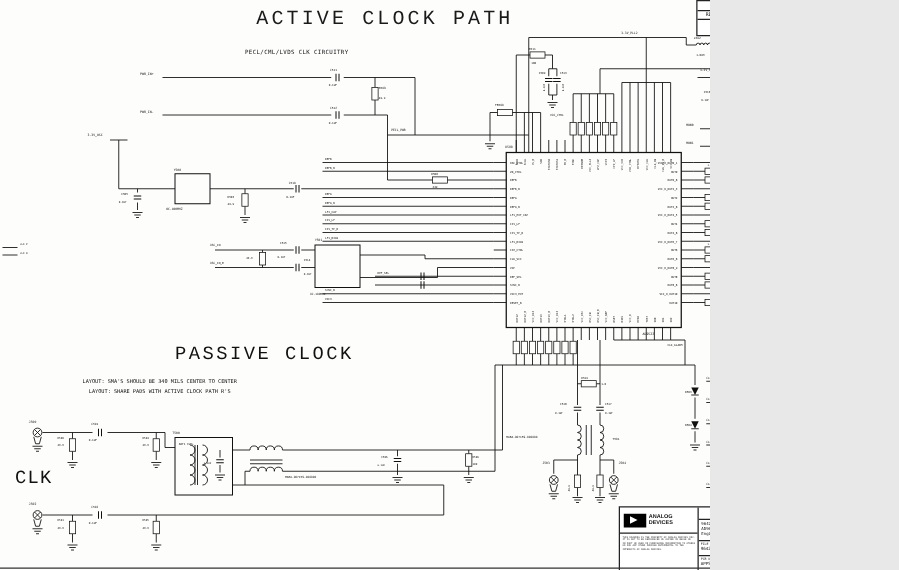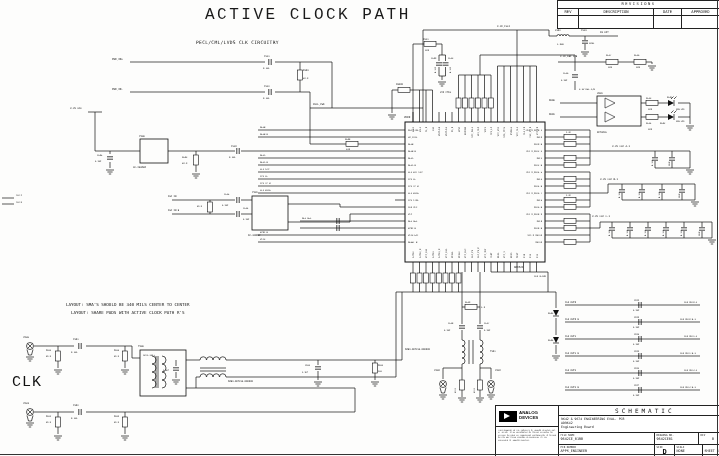--- a/index.html
+++ b/index.html
@@ -1,16 +1,16 @@
 <!DOCTYPE html>
 <html><head>
 <meta charset="utf-8">
 <style>
   html,body{margin:0;padding:0;background:#e8e8e8;}
-  #page{position:relative;width:719px;height:456px;background:#fdfdfc;overflow:hidden;
+  #page{position:relative;width:568px;height:456px;background:#fdfdfc;overflow:hidden;
         font-family:"DejaVu Sans Mono",monospace;color:#111;}
   .abs{position:absolute;white-space:nowrap;}
   #t-main{left:205px;top:6px;font-family:"Liberation Mono",monospace;font-size:16px;letter-spacing:2.5px;color:#1a1a1a;}
   #t-sub{left:196px;top:40px;font-size:4.6px;letter-spacing:.3px;}
   #t-passive{left:140px;top:275px;font-family:"Liberation Mono",monospace;font-size:15px;letter-spacing:2px;}
   #t-note1{left:66px;top:302px;font-size:4.2px;}
   #t-note2{left:71px;top:310px;font-size:4.2px;}
   #t-clk{left:12px;top:374px;font-family:"Liberation Mono",monospace;font-size:15px;letter-spacing:1px;}
   
   #rev{left:557px;top:0;width:161px;border:1px solid #222;background:#fff;font-size:3.8px;}
@@ -709,20 +709,21 @@
       <text x="305" y="366" font-size="2.1" text-anchor="start">C506</text>
       <text x="302" y="373" font-size="2" text-anchor="start">0.1UF</text>
       <text x="378" y="366" font-size="2.1" text-anchor="start">R506</text>
       <text x="378" y="372" font-size="2.1" text-anchor="start">100</text>
       <text x="16" y="196" font-size="2" text-anchor="start">CLK_P</text>
       <text x="16" y="203" font-size="2" text-anchor="start">CLK_N</text>
     </svg>
 
   <div class="abs" id="t-main">ACTIVE CLOCK PATH</div>
   <div class="abs" id="t-sub">PECL/CML/LVDS CLK CIRCUITRY</div>
+  <div class="abs" id="t-passive">PASSIVE CLOCK</div>
   <div class="abs" id="t-note1">LAYOUT: SMA'S SHOULD BE 340 MILS CENTER TO CENTER</div>
   <div class="abs" id="t-note2">LAYOUT: SHARE PADS WITH ACTIVE CLOCK PATH R'S</div>
   <div class="abs" id="t-clk">CLK</div>
 
   <div class="abs" id="rev">
     <div class="r-title">REVISIONS</div>
     <div class="r-cols">
       <div class="c1">REV</div>
       <div class="c2">DESCRIPTION</div>
       <div class="c3">DATE</div>

